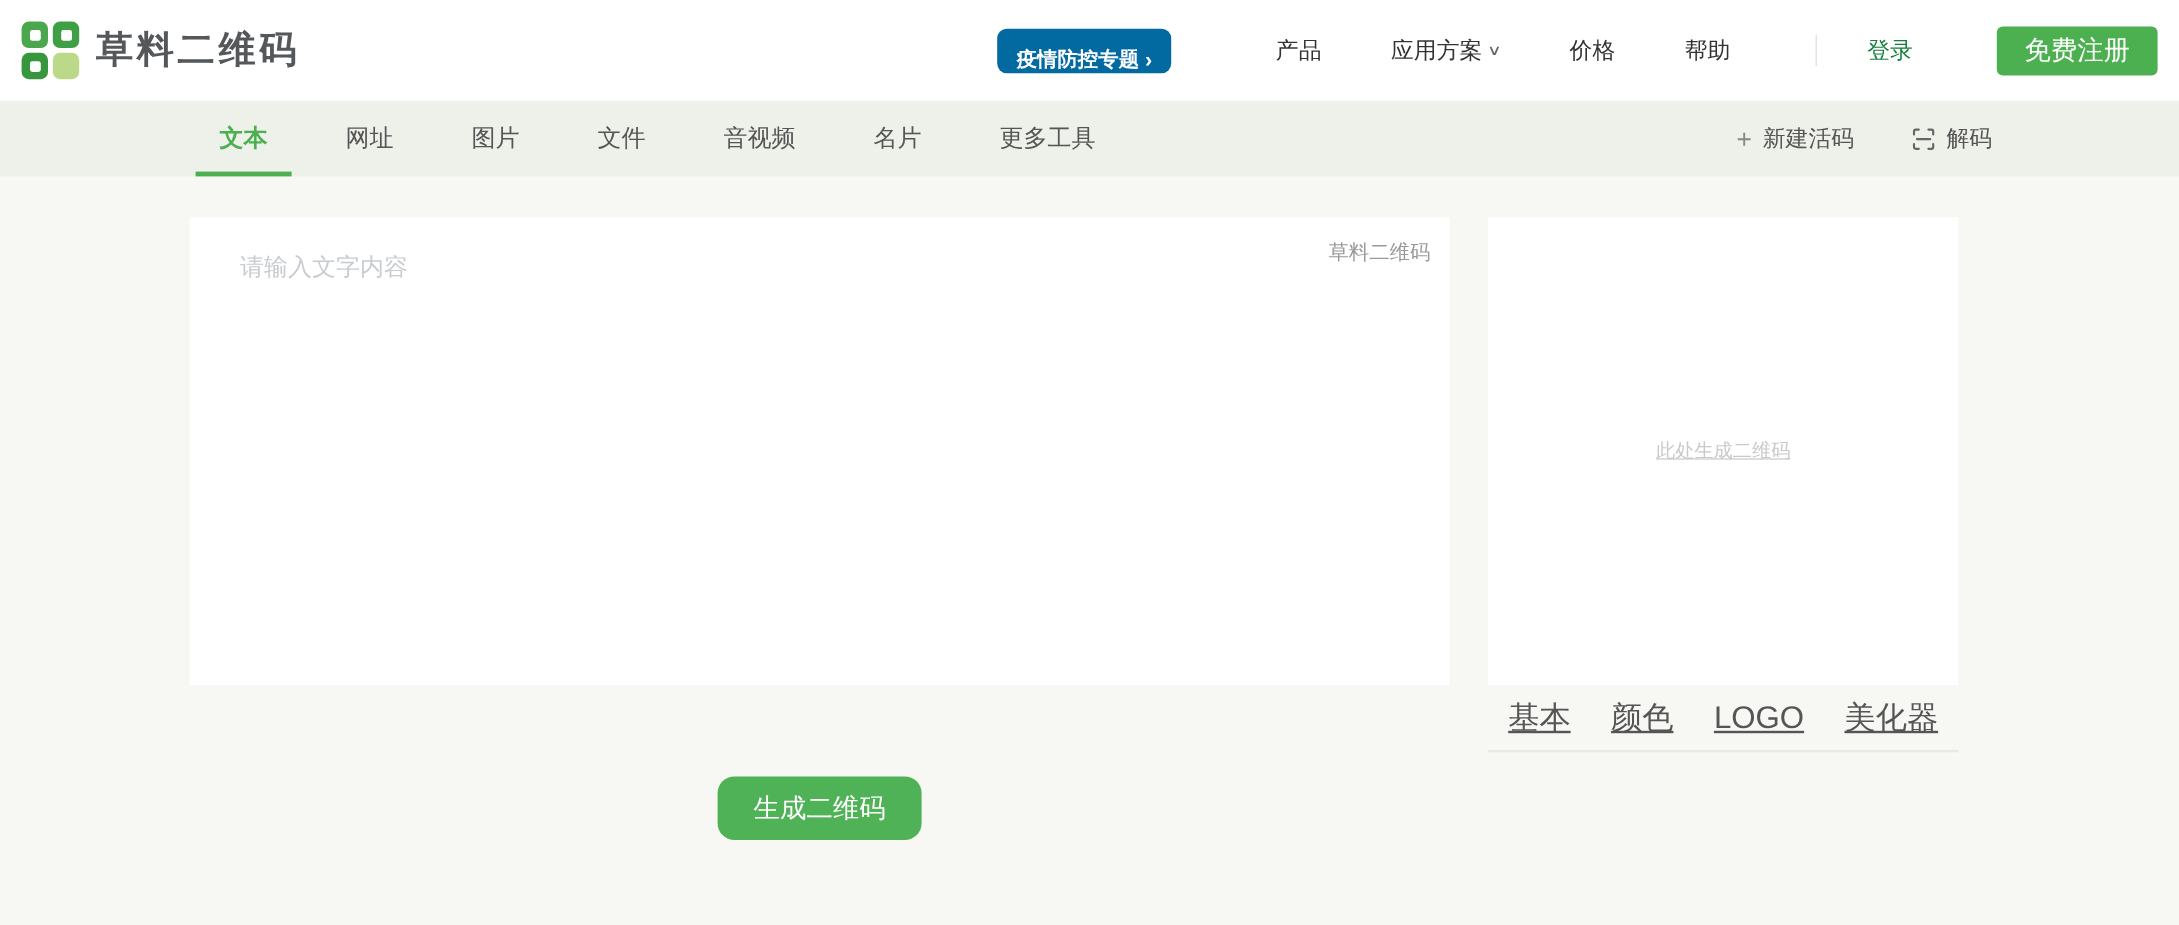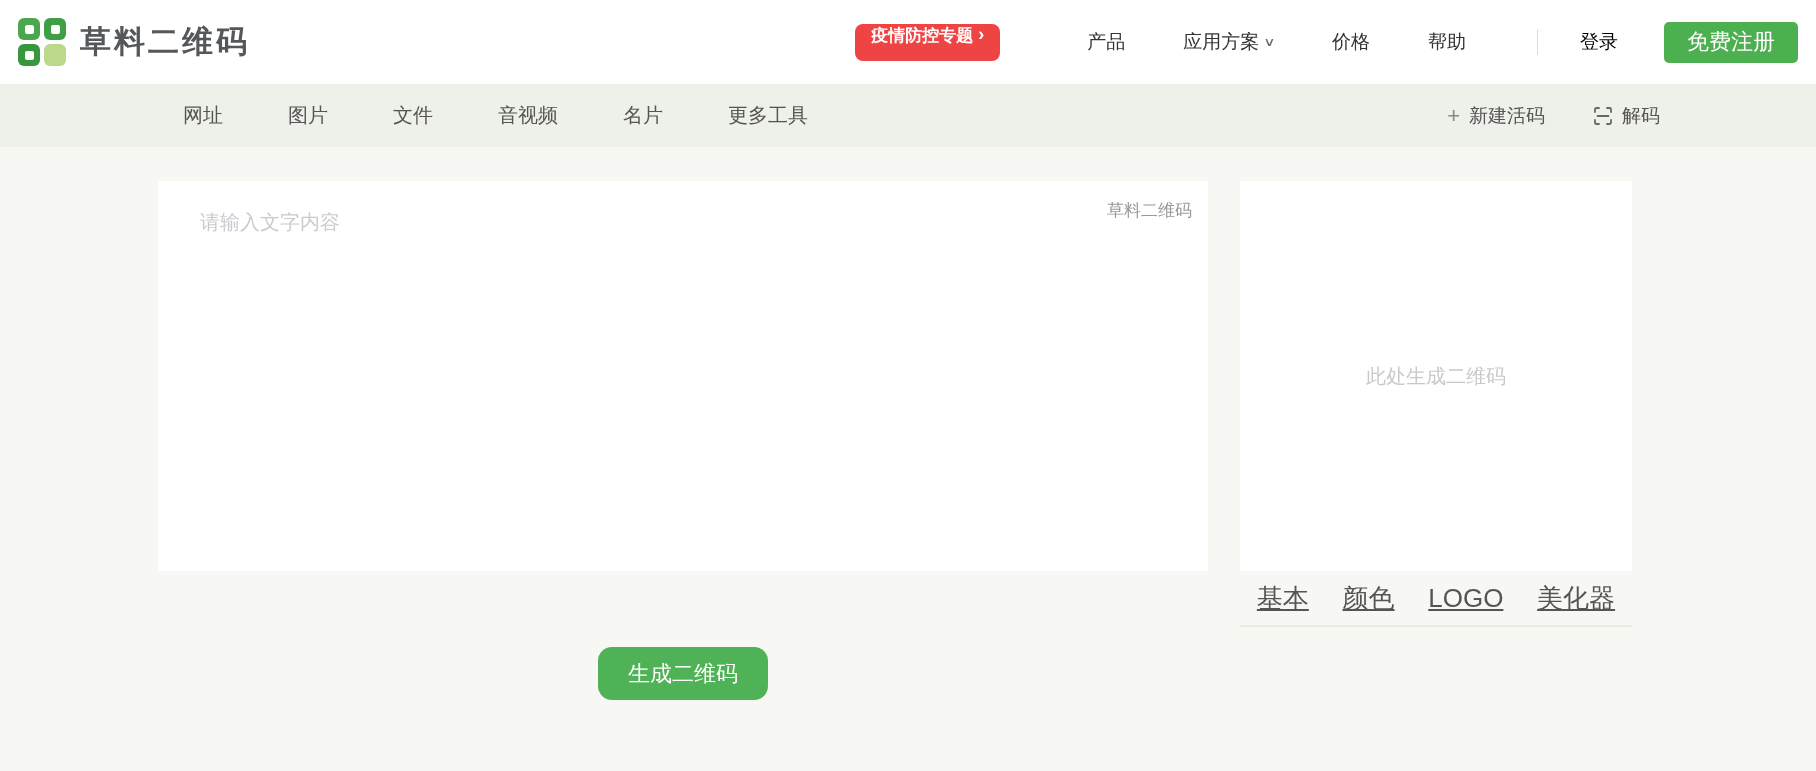--- a/index.html
+++ b/index.html
@@ -23,32 +23,32 @@
   .logo-tile { border-radius:6px; display:flex; align-items:center; justify-content:center; }
   .logo-tile.tl { background:#4aa74d; }
   .logo-tile.tr { background:#3f9f44; }
   .logo-tile.bl { background:#38963e; }
   .logo-tile.br { background:#bcd889; }
   .logo-hole { width:9px; height:9px; background:#fff; border-radius:2px; }
   .logo-text { font-size:31px; color:#54585b; letter-spacing:3px; font-weight:bold; }
 
   .header-spacer { flex:1; }
   .promo-badge {
-    background:#ef4444; color:#fff; font-size:17px; font-weight:bold;
+    background:#0369a1; color:#fff; font-size:17px; font-weight:bold;
     height:37px; padding:0 16px; border-radius:8px;
-    display:flex; align-items:flex-start; gap:5px; cursor:pointer; margin-right:58px;
+    display:flex; align-items:flex-end; gap:5px; cursor:pointer; margin-right:58px;
   }
   .promo-badge .arrow { font-size:18px; font-weight:bold; }
   .nav-link {
     font-size:19px; color:#333; margin:0 29px; cursor:pointer;
     display:flex; align-items:center; gap:6px; white-space:nowrap;text-align:right;
   }
   .nav-caret { font-size:12px; color:#666; transform:scaleX(1.4); }
   .header-divider { width:1px; height:26px; background:#ddd; margin:0 42px; }
-  .login-link { font-size:19px; color:#000000; cursor:pointer; margin-right:46px; white-space:nowrap; }
+  .login-link { font-size:19px; color:#15803d; cursor:pointer; margin-right:70px; white-space:nowrap; }
   .register-btn {
     background:#4caf50; color:#fff; font-size:22px; height:41px;
     padding:0 23px; border:none; border-radius:5px; cursor:pointer;
     display:flex; align-items:center; white-space:nowrap;
   }
 
   
   .tabbar {
     height:63px; background:#eef0ea; display:flex; align-items:stretch;
     padding-left:158px; padding-right:156px;
@@ -88,21 +88,21 @@
   .advanced-edit {
     position:absolute; top:18px; right:16px; font-size:17px; color:#999;
     cursor:pointer; z-index:2;
   }
 
   .preview-col { width:392px; display:flex; flex-direction:column; }
   .qr-card {
     height:390px; background:#fff; display:flex;
     align-items:center; justify-content:center;
   }
-  .qr-placeholder { font-size:20px; color:#c9c9c9; }
+  .qr-placeholder { font-size:16px; color:#c9c9c9;text-decoration:underline; }
   .preview-tabs {
     height:54px; display:flex; justify-content:space-around; align-items:center;
   }
   .preview-tab { font-size:26px; color:#555; cursor:pointer; white-space:nowrap;text-decoration:underline; }
   .preview-divider { height:2px; background:#e9eae4; }
 
   .generate-row { width:1050px; display:flex; justify-content:center; margin-top:20px; }
   .generate-btn {
     width:170px; height:53px; background:#4fb257; color:#fff;
     font-size:22px; border:none; border-radius:14px; cursor:pointer;
@@ -151,20 +151,21 @@
   </div>
 
   <div class="header-divider"></div>
 
   <div class="login-link">登录</div>
   <button class="register-btn">免费注册</button>
 </div>
 
 <div class="tabbar">
   <div class="tabs">
+    <div class="tab active">文本</div>
     <div class="tab">网址</div>
     <div class="tab">图片</div>
     <div class="tab">文件</div>
     <div class="tab">音视频</div>
     <div class="tab">名片</div>
     <div class="tab">更多工具</div>
   </div>
   <div class="tabbar-spacer"></div>
   <div class="tab-actions">
     <div class="tab-action">

